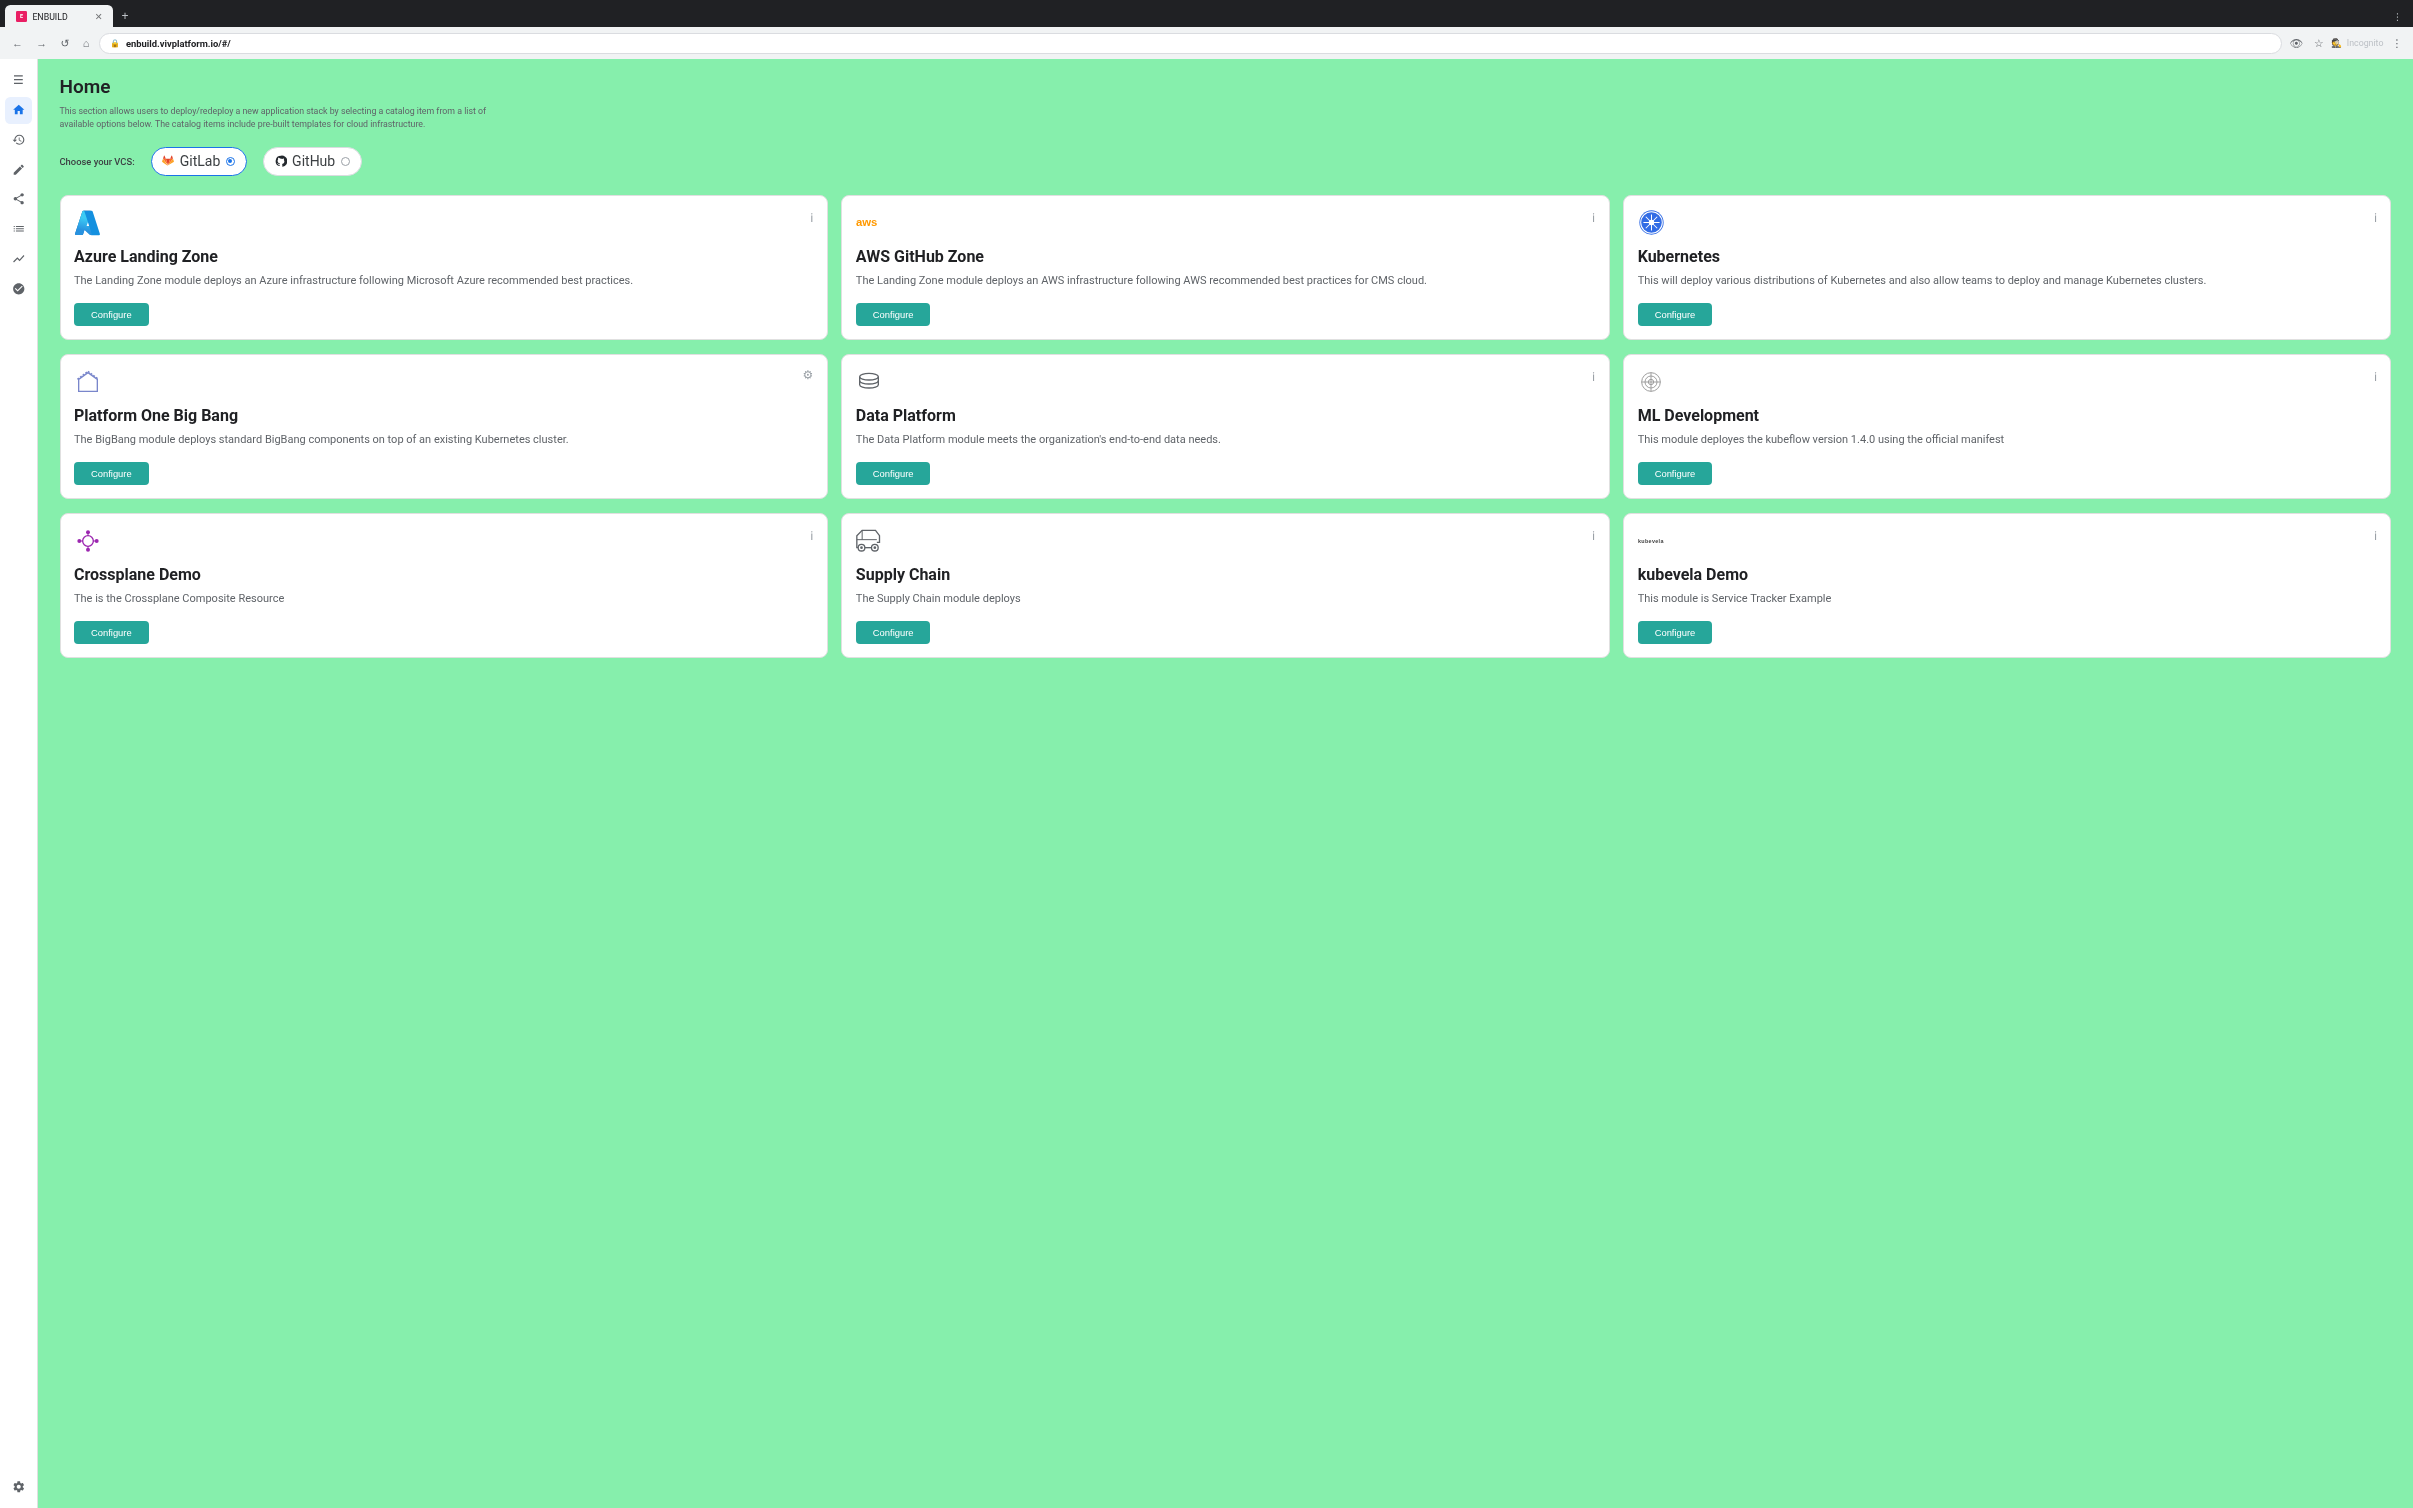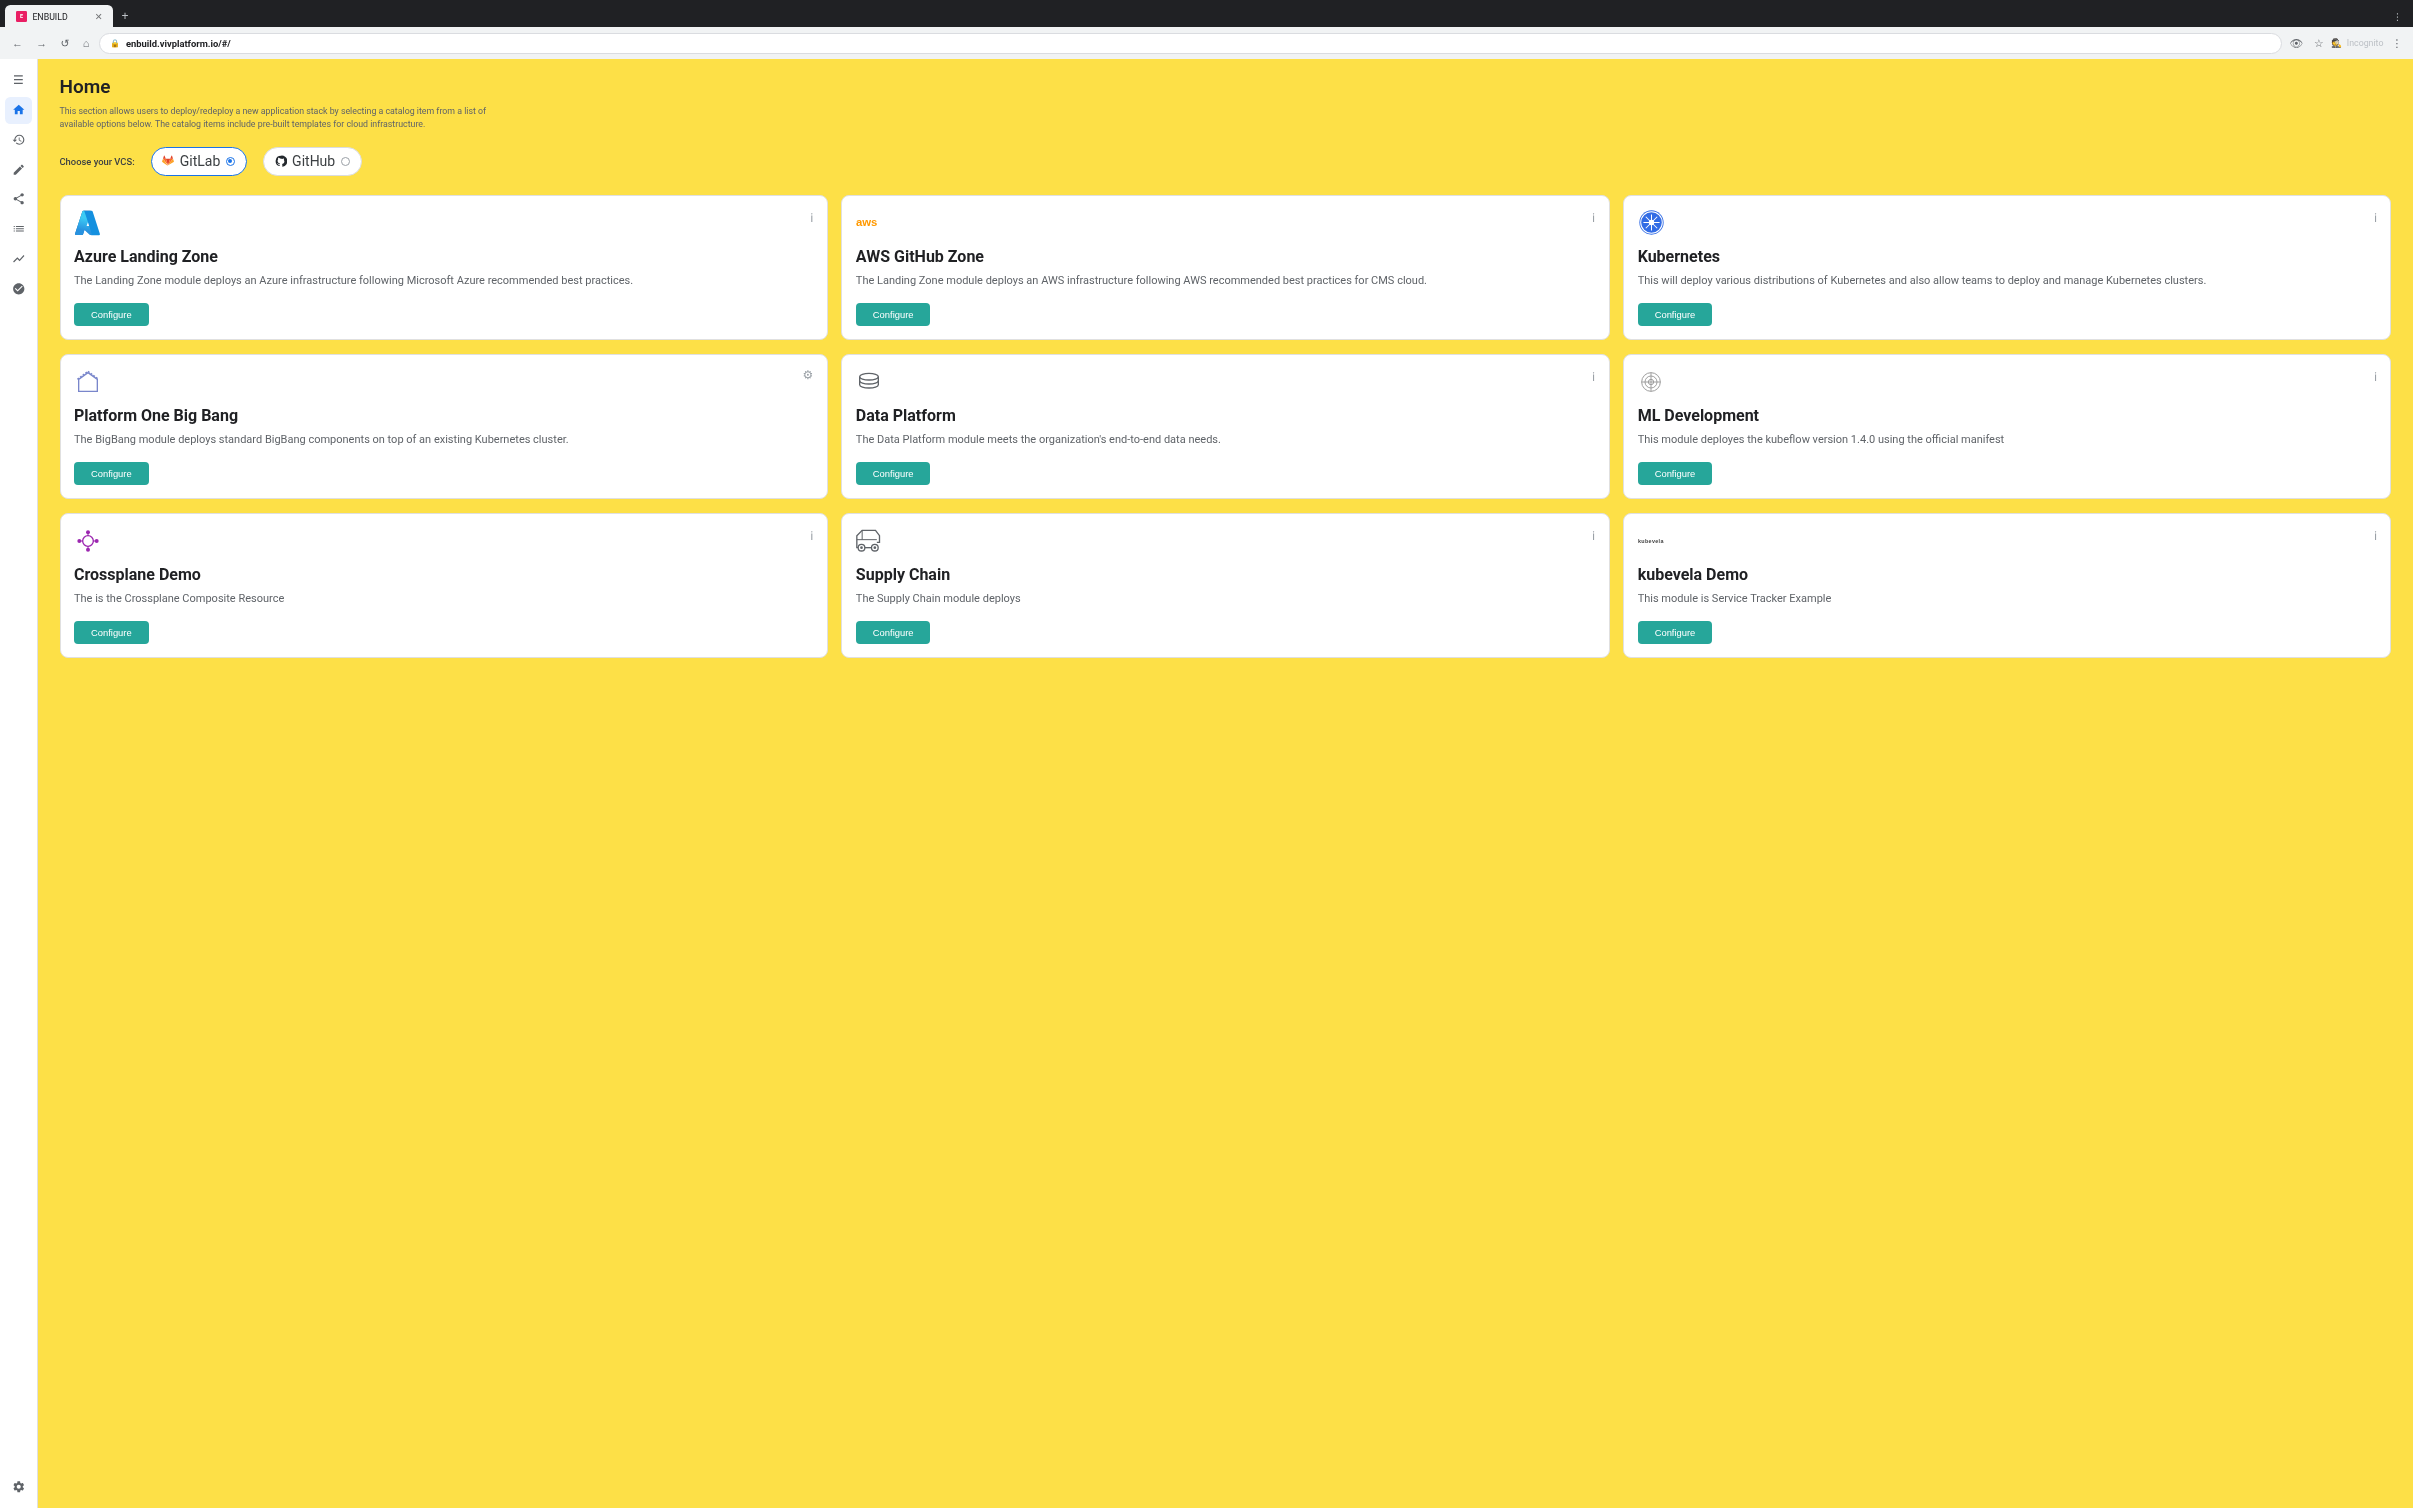--- a/index.html
+++ b/index.html
@@ -25,21 +25,21 @@
     
     .app-layout { display: flex; flex: 1; overflow: hidden; background: white; }
 
     
     .sidebar { width: 38px; background: white; border-right: 0.7px solid #e0e0e0; display: flex; flex-direction: column; align-items: center; padding: 8px 0; gap: 2.7px; }
     .sidebar-icon { width: 27px; height: 27px; display: flex; align-items: center; justify-content: center; border-radius: 5.4px; cursor: pointer; color: #5f6368; font-size: 12px; }
     .sidebar-icon.active { color: #1a73e8; background: #e8f0fe; }
     .sidebar-bottom { margin-top: auto; }
 
     
-    .main-content { flex: 1; overflow-y: auto; padding: 16px 21.5px; background: #fde047; }
+    .main-content { flex: 1; overflow-y: auto; padding: 16px 21.5px; background: #86efac; }
     .page-title { font-size: 19px; font-weight: 600; color: #202124; margin-bottom: 6.7px; }
     .page-subtitle { font-size: 8.8px; color: #5f6368; max-width: 458px; line-height: 1.5; margin-bottom: 16px; }
 
     
     .vcs-row { display: flex; align-items: center; gap: 16px; margin-bottom: 19px; }
     .vcs-label { font-size: 9.4px; color: #3c4043; font-weight: 500; }
     .vcs-option { display: flex; align-items: center; gap: 5.4px; padding: 5.4px 10.8px; border-radius: 16px; border: 1px solid #dadce0; cursor: pointer; font-size: 14px; color: #3c4043; background: white; }
     .vcs-option.selected { border-color: #1a73e8; background: white; }
     .vcs-option .radio { width: 9.4px; height: 9.4px; border-radius: 50%; border: 1.3px solid #1a73e8; display: flex; align-items: center; justify-content: center; }
     .vcs-option .radio.filled::after { content: ''; width: 4px; height: 4px; background: #1a73e8; border-radius: 50%; display: block; }

